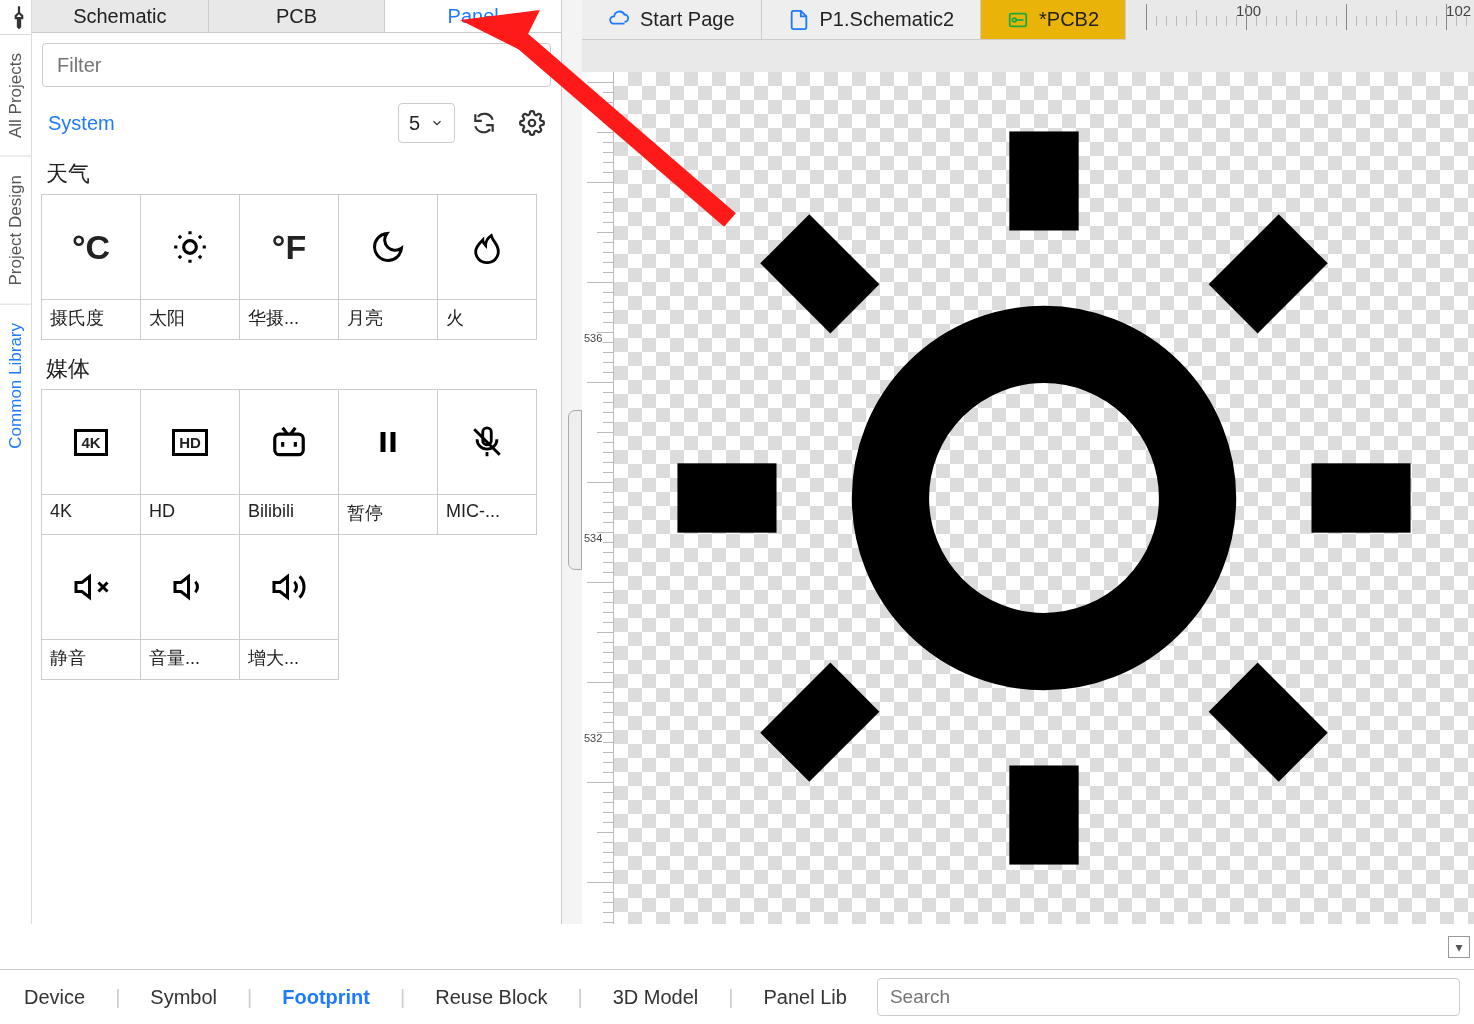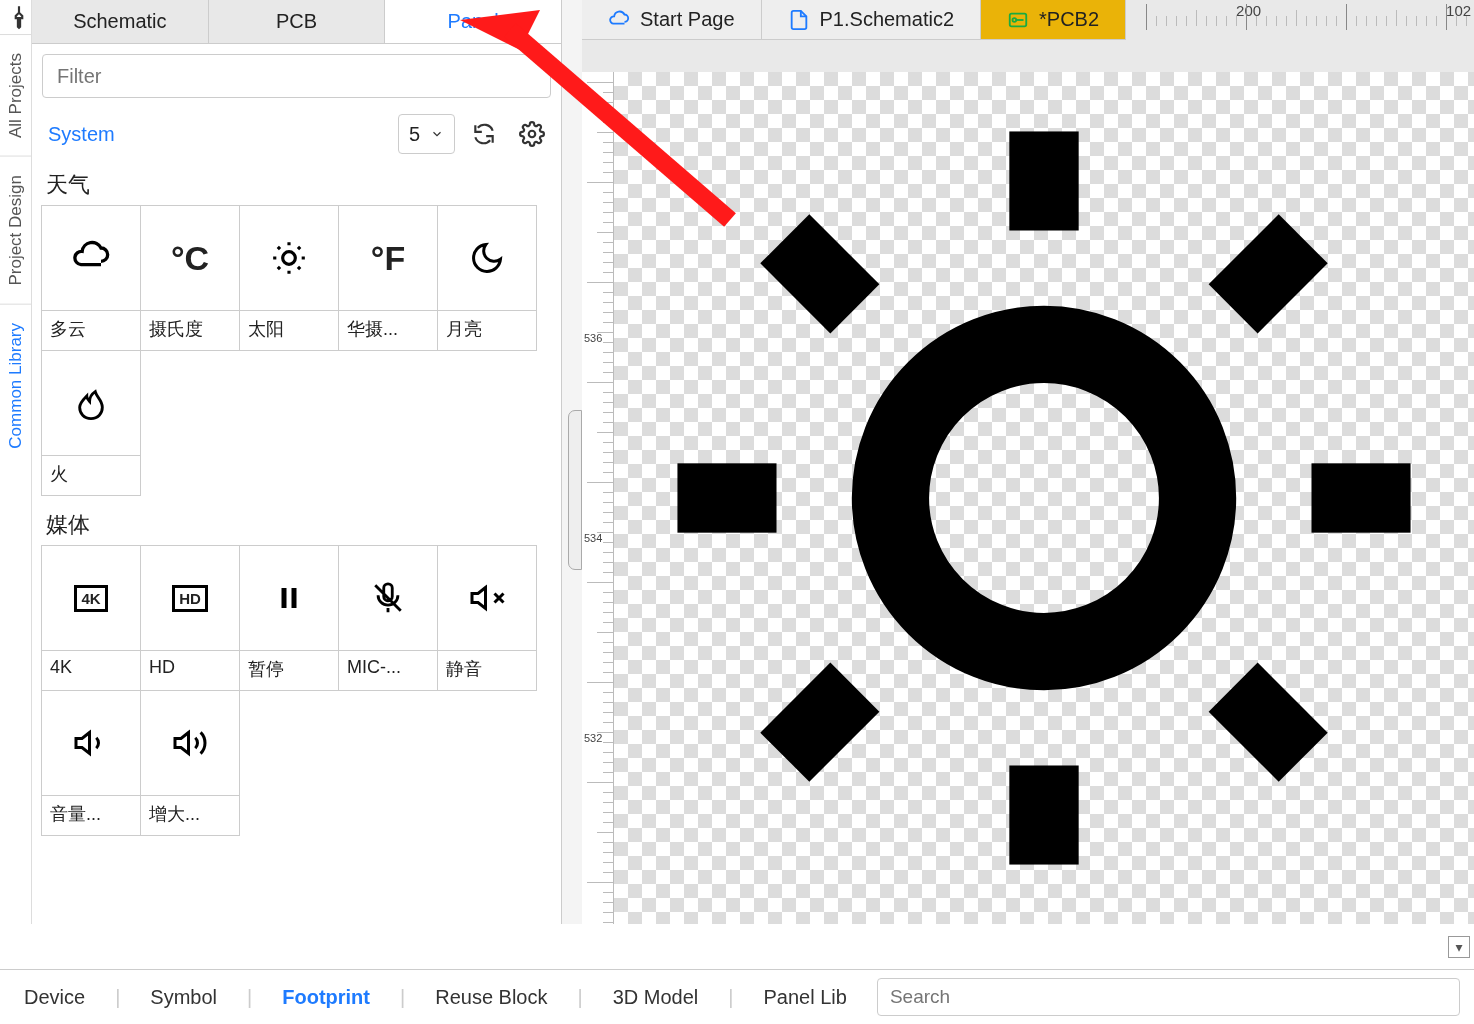--- a/index.html
+++ b/index.html
@@ -4,21 +4,21 @@
 <style>
   html,body{margin:0;padding:0;font-family:"Segoe UI",Arial,sans-serif;font-size:14px;color:#222;background:#fff;overflow:hidden}
   *{box-sizing:border-box}
   .app{display:flex;height:924px;width:1474px;position:relative} 
   .side-stack{width:32px;flex:0 0 32px;border-right:1px solid #ddd;display:flex;flex-direction:column}
   .vtab{writing-mode:vertical-rl;text-orientation:sideways;transform:rotate(180deg);padding:18px 6px;font-size:17px;color:#555;border-bottom:1px solid #ddd;cursor:pointer;text-align:center}
   .vtab.active{color:#1e7bff;font-weight:500}
 
   
   .left{flex:0 0 530px;display:flex;flex-direction:column;border-right:1px solid #ccc}
-  .tabs{display:flex;height:44px;border-bottom:1px solid #ccc}
+  .tabs{display:flex;height:33px;border-bottom:1px solid #ccc}
   .tab{flex:1;display:flex;align-items:center;justify-content:center;font-size:20px;background:#e8e8e8;border-right:1px solid #ccc;cursor:pointer}
   .tab:last-child{border-right:none}
   .tab.active{background:#fff;color:#1e7bff;font-weight:500}
   .filter-row{display:flex;align-items:center;padding:10px 10px;gap:8px}
   .filter-input{flex:1;height:44px;border:1px solid #ccc;border-radius:4px;padding:0 14px;font-size:20px;color:#888}
   .sub-row{display:flex;align-items:center;padding:6px 10px 10px 10px;gap:10px}
   .system-link{color:#1e7bff;font-size:20px;font-weight:500;cursor:pointer;margin-left:6px}
   .spacer{flex:1}
   .num-select{display:flex;align-items:center;border:1px solid #ccc;border-radius:4px;height:40px;padding:0 10px;gap:10px;font-size:20px;cursor:pointer}
   .icon-btn{width:38px;height:38px;display:flex;align-items:center;justify-content:center;cursor:pointer;border-radius:4px}
@@ -120,28 +120,20 @@
               <path d="M19.4 15a1.7 1.7 0 00.34 1.87l.06.06a2 2 0 11-2.83 2.83l-.06-.06a1.7 1.7 0 00-1.87-.34 1.7 1.7 0 00-1 1.56V21a2 2 0 11-4 0v-.09A1.7 1.7 0 009 19.4a1.7 1.7 0 00-1.87.34l-.06.06a2 2 0 11-2.83-2.83l.06-.06A1.7 1.7 0 004.6 15a1.7 1.7 0 00-1.56-1H3a2 2 0 110-4h.09A1.7 1.7 0 004.6 9a1.7 1.7 0 00-.34-1.87l-.06-.06A2 2 0 117.03 4.24l.06.06A1.7 1.7 0 009 4.6a1.7 1.7 0 001-1.56V3a2 2 0 114 0v.09c0 .67.39 1.27 1 1.51a1.7 1.7 0 001.87-.34l.06-.06a2 2 0 112.83 2.83l-.06.06A1.7 1.7 0 0019.4 9c.24.61.84 1 1.51 1H21a2 2 0 110 4h-.09a1.7 1.7 0 00-1.51 1z"></path>
             </svg>
       </div>
     </div>
 
     <div class="panel-scroll">
 
       <div class="section-title">天气</div>
       <div class="grid">
         <div class="cell">
-          <div class="ico">
-                <svg width="40" height="40" viewBox="0 0 24 24" fill="none" stroke="#000" stroke-width="2">
-                  <path d="M18 14a4 4 0 000-8 6 6 0 00-11.3 2A4 4 0 006 16h12"></path>
-                </svg>
-              </div>
-          <div class="lbl">多云</div>
-        </div>
-        <div class="cell">
           <div class="ico" style="font-weight:600">°C</div>
           <div class="lbl">摄氏度</div>
         </div>
         <div class="cell">
           <div class="ico">
                 <svg width="38" height="38" viewBox="0 0 24 24" fill="none" stroke="#000" stroke-width="2">
                   <circle cx="12" cy="12" r="4"></circle>
                   <path d="M12 2v2M12 20v2M4.93 4.93l1.41 1.41M17.66 17.66l1.41 1.41M2 12h2M20 12h2M4.93 19.07l1.41-1.41M17.66 6.34l1.41-1.41"></path>
                 </svg>
               </div>
@@ -175,20 +167,29 @@
           <div class="ico">
                 <span style="border:3px solid #000;padding:2px 4px;font-size:15px;font-weight:700">4K</span>
               </div>
           <div class="lbl">4K</div>
         </div>
         <div class="cell">
           <div class="ico">
                 <span style="border:3px solid #000;padding:2px 4px;font-size:15px;font-weight:700">HD</span>
               </div>
           <div class="lbl">HD</div>
+        </div>
+        <div class="cell">
+          <div class="ico">
+                <svg width="38" height="38" viewBox="0 0 24 24" fill="none" stroke="#000" stroke-width="2">
+                  <rect x="3" y="7" width="18" height="13" rx="3"></rect>
+                  <path d="M8 3l3 4M16 3l-3 4M8 12v3M16 12v3"></path>
+                </svg>
+              </div>
+          <div class="lbl">Bilibili</div>
         </div>
         <div class="cell">
           <div class="ico">
                 <svg width="30" height="30" viewBox="0 0 24 24" fill="#000">
                   <rect x="6" y="4" width="4" height="16"></rect>
                   <rect x="14" y="4" width="4" height="16"></rect>
                 </svg>
               </div>
           <div class="lbl">暂停</div>
         </div>
@@ -251,21 +252,21 @@
         <svg viewBox="0 0 24 24" fill="none" stroke="#1aab40" stroke-width="2">
               <rect x="3" y="5" width="18" height="14" rx="2"></rect>
               <circle cx="8" cy="12" r="2"></circle>
               <path d="M10 12h8"></path>
             </svg>
         <span>*PCB2</span>
       </div>
     </div>
 
     <div class="rulers">
-      <span class="t" style="left:110px">200</span>
+      <span class="t" style="left:110px">100</span>
       <span class="t" style="left:320px">102</span>
       <span class="t" style="left:520px">104</span>
     <div class="maj" style="left: 20px;"></div>
           <div class="minor" style="left: 30px;"></div>
           <div class="minor" style="left: 40px;"></div>
           <div class="minor" style="left: 50px;"></div>
           <div class="minor" style="left: 60px;"></div>
           <div class="med" style="left: 70px;"></div>
           <div class="minor" style="left: 80px;"></div>
           <div class="minor" style="left: 90px;"></div>

